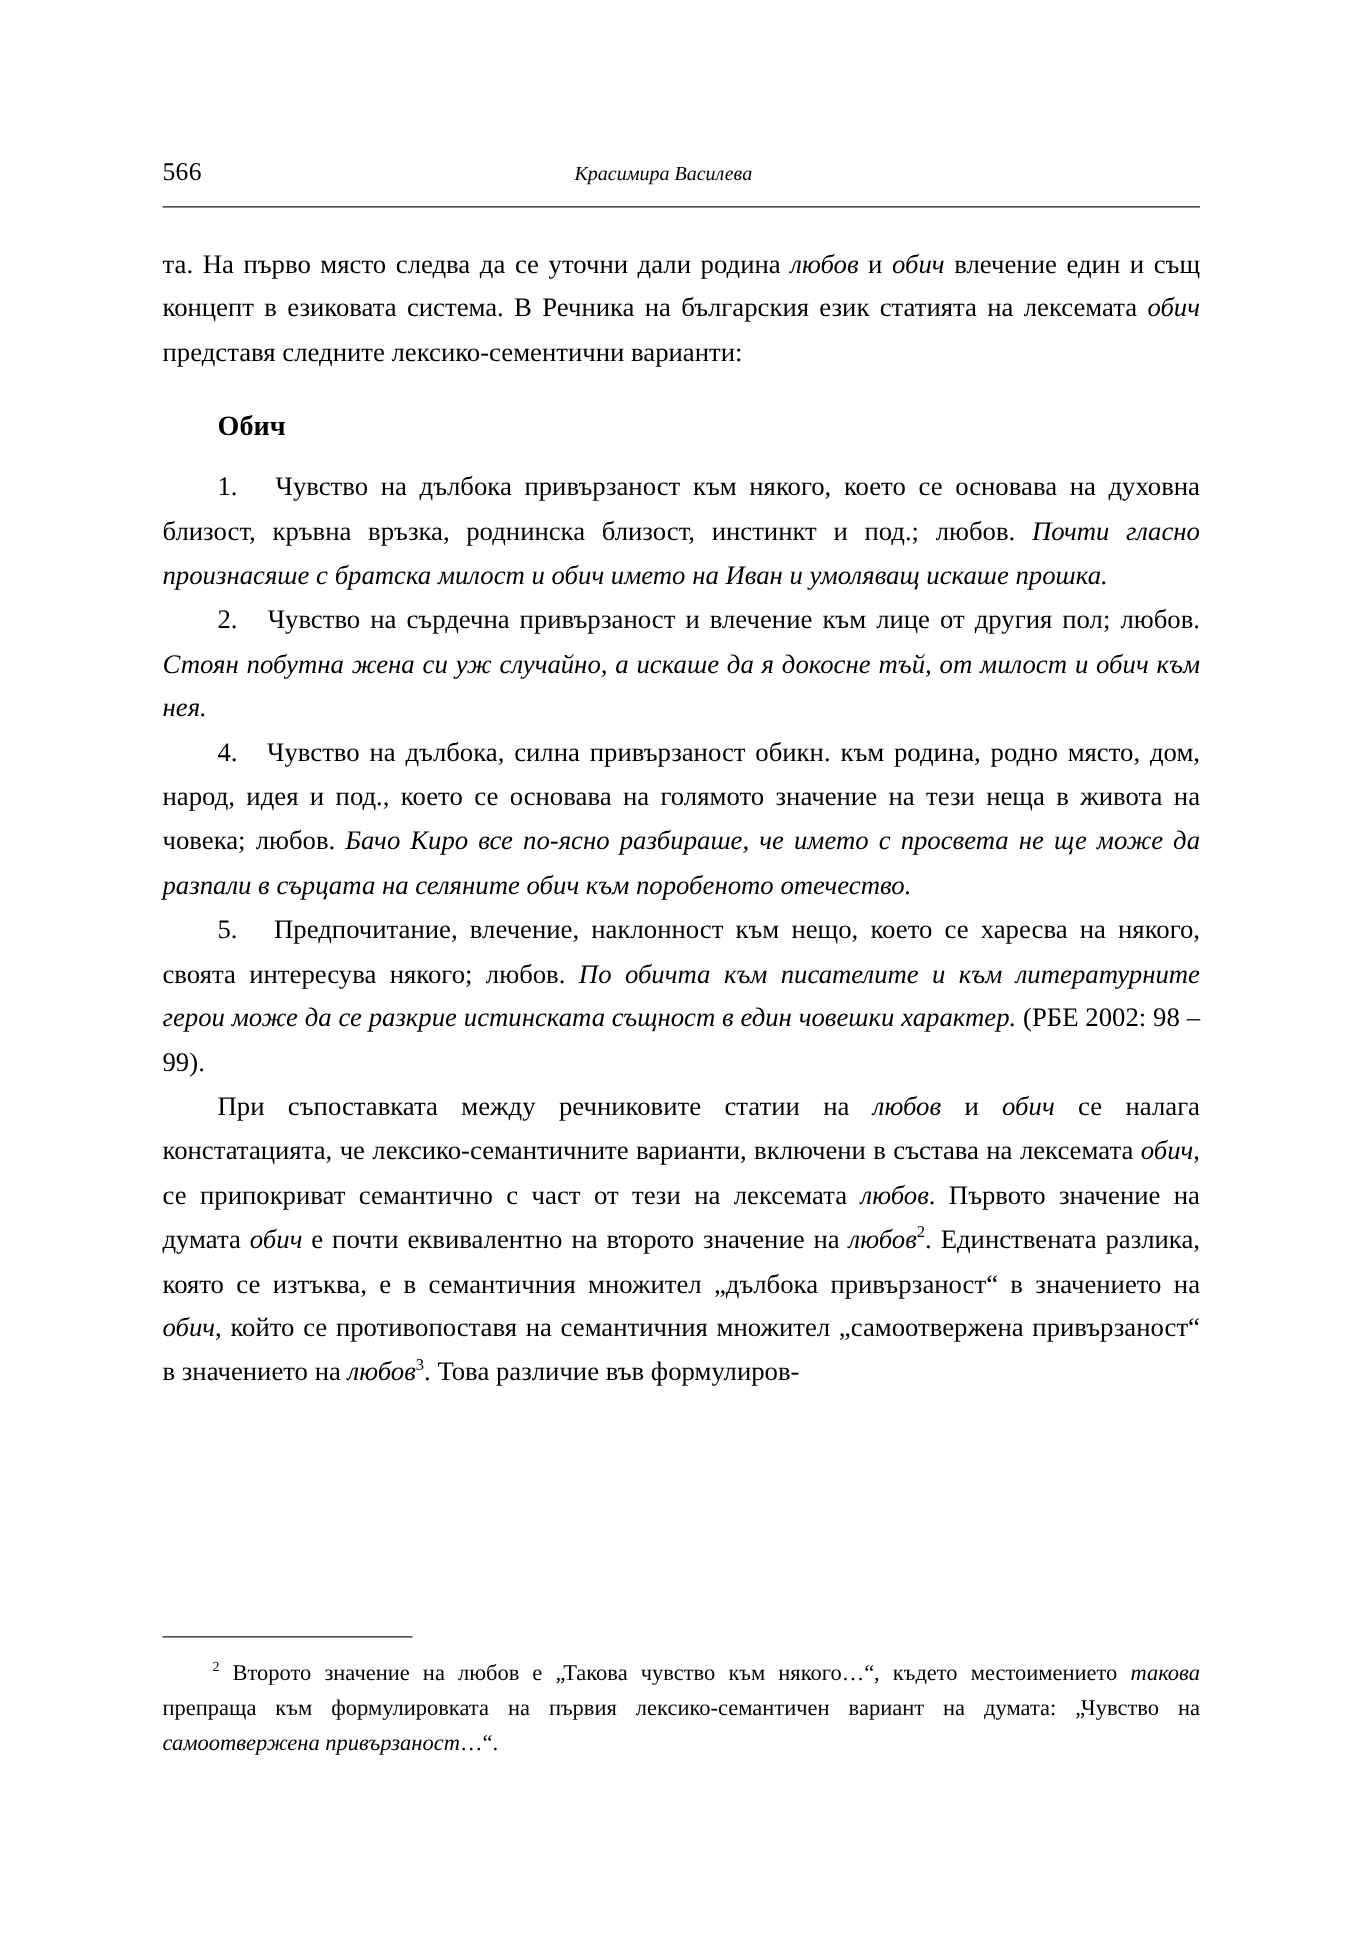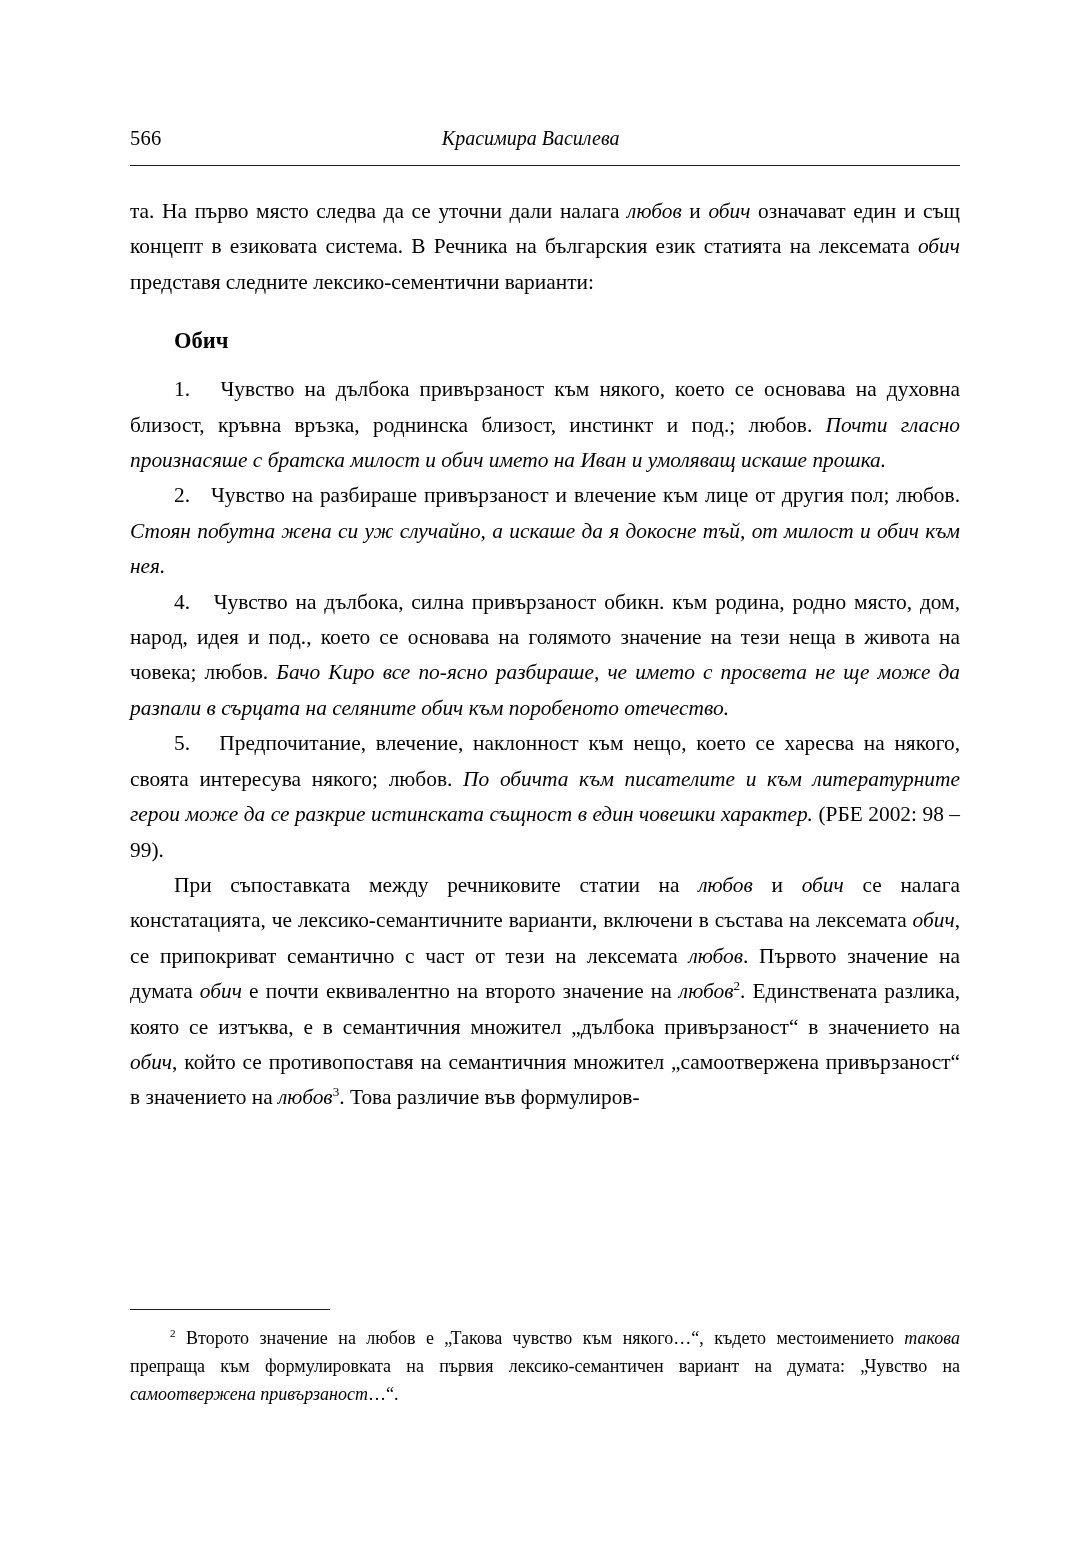--- a/index.html
+++ b/index.html
@@ -37,21 +37,21 @@
     height: 34px;
   }
   .runhead .folio {
     font-size: 20.5px;
     letter-spacing: 0.2px;
   }
   .runhead .author {
     flex: 1;
     text-align: center;
     font-style: italic;
-    font-size: 20px;
+    font-size: 16px;
     padding-right: 60px;
   }
   .rule {
     border-top: 1.1px solid #1a1a1a;
     width: 830px;
     margin-top: 4px;
   }
   
   .body {
     margin-top: 28px;
@@ -113,27 +113,27 @@
   <div class="content">
 
     <div class="runhead">
       <div class="folio">566</div>
       <div class="author">Красимира Василева</div>
     </div>
     <div class="rule"></div>
 
     <div class="body">
 
-      <p><span>та. На първо място следва да се уточни дали налага </span><i>любов</i><span> и </span><i>обич</i><span> означават един и същ концепт в езиковата система. В Речника на българския език статията на лексемата </span><i>обич</i><span> представя следните лексико-сементични варианти:</span></p>
+      <p><span>та. На първо място следва да се уточни дали родина </span><i>любов</i><span> и </span><i>обич</i><span> влечение един и същ концепт в езиковата система. В Речника на българския език статията на лексемата </span><i>обич</i><span> представя следните лексико-сементични варианти:</span></p>
 
       <div class="heading">Обич</div>
 
       <p class="sense"><span class="numlbl">1.</span>&nbsp;&nbsp; <span>Чувство на дълбока привързаност към някого, което се основава на духовна близост, кръвна връзка, роднинска близост, инстинкт и под.; любов. </span><i>Почти гласно произнасяше с братска милост и обич името на Иван и умоляващ искаше прошка.</i></p>
 
-      <p class="sense"><span class="numlbl">2.</span>&nbsp;&nbsp; <span>Чувство на разбираше привързаност и влечение към лице от другия пол; любов. </span><i>Стоян побутна жена си уж случайно, а искаше да я докосне тъй, от милост и обич към нея.</i></p>
+      <p class="sense"><span class="numlbl">2.</span>&nbsp;&nbsp; <span>Чувство на сърдечна привързаност и влечение към лице от другия пол; любов. </span><i>Стоян побутна жена си уж случайно, а искаше да я докосне тъй, от милост и обич към нея.</i></p>
 
 
       <p class="sense"><span class="numlbl">4.</span>&nbsp;&nbsp; <span>Чувство на дълбока, силна привързаност обикн. към родина, родно място, дом, народ, идея и под., което се основава на голямото значение на тези неща в живота на човека; любов. </span><i>Бачо Киро все по-ясно разбираше, че името с просвета не ще може да разпали в сърцата на селяните обич към поробеното отечество.</i></p>
 
       <p class="sense"><span class="numlbl">5.</span>&nbsp;&nbsp; <span>Предпочитание, влечение, наклонност към нещо, което се харесва на някого, своята интересува някого; любов. </span><i>По обичта към писателите и към литературните герои може да се разкрие истинската същност в един човешки характер.</i><span> (РБЕ 2002: 98 – 99).</span></p>
 
       <p class="indent"><span>При съпоставката между речниковите статии на </span><i>любов</i><span> и </span><i>обич</i><span> се налага констатацията, че лексико-семантичните варианти, включени в състава на лексемата </span><i>обич</i><span>, се припокриват семантично с част от тези на лексемата </span><i>любов</i><span>. Първото значение на думата </span><i>обич</i><span> е почти еквивалентно на второто значение на </span><i>любов</i><sup>2</sup><span>. Единствената разлика, която се изтъква, е в семантичния множител „дълбока привързаност“ в значението на </span><i>обич</i><span>, който се противопоставя на семантичния множител „самоотвержена привързаност“ в значението на </span><i>любов</i><sup>3</sup><span>. Това различие във формулиров-</span></p>
 
     </div>
   </div>

